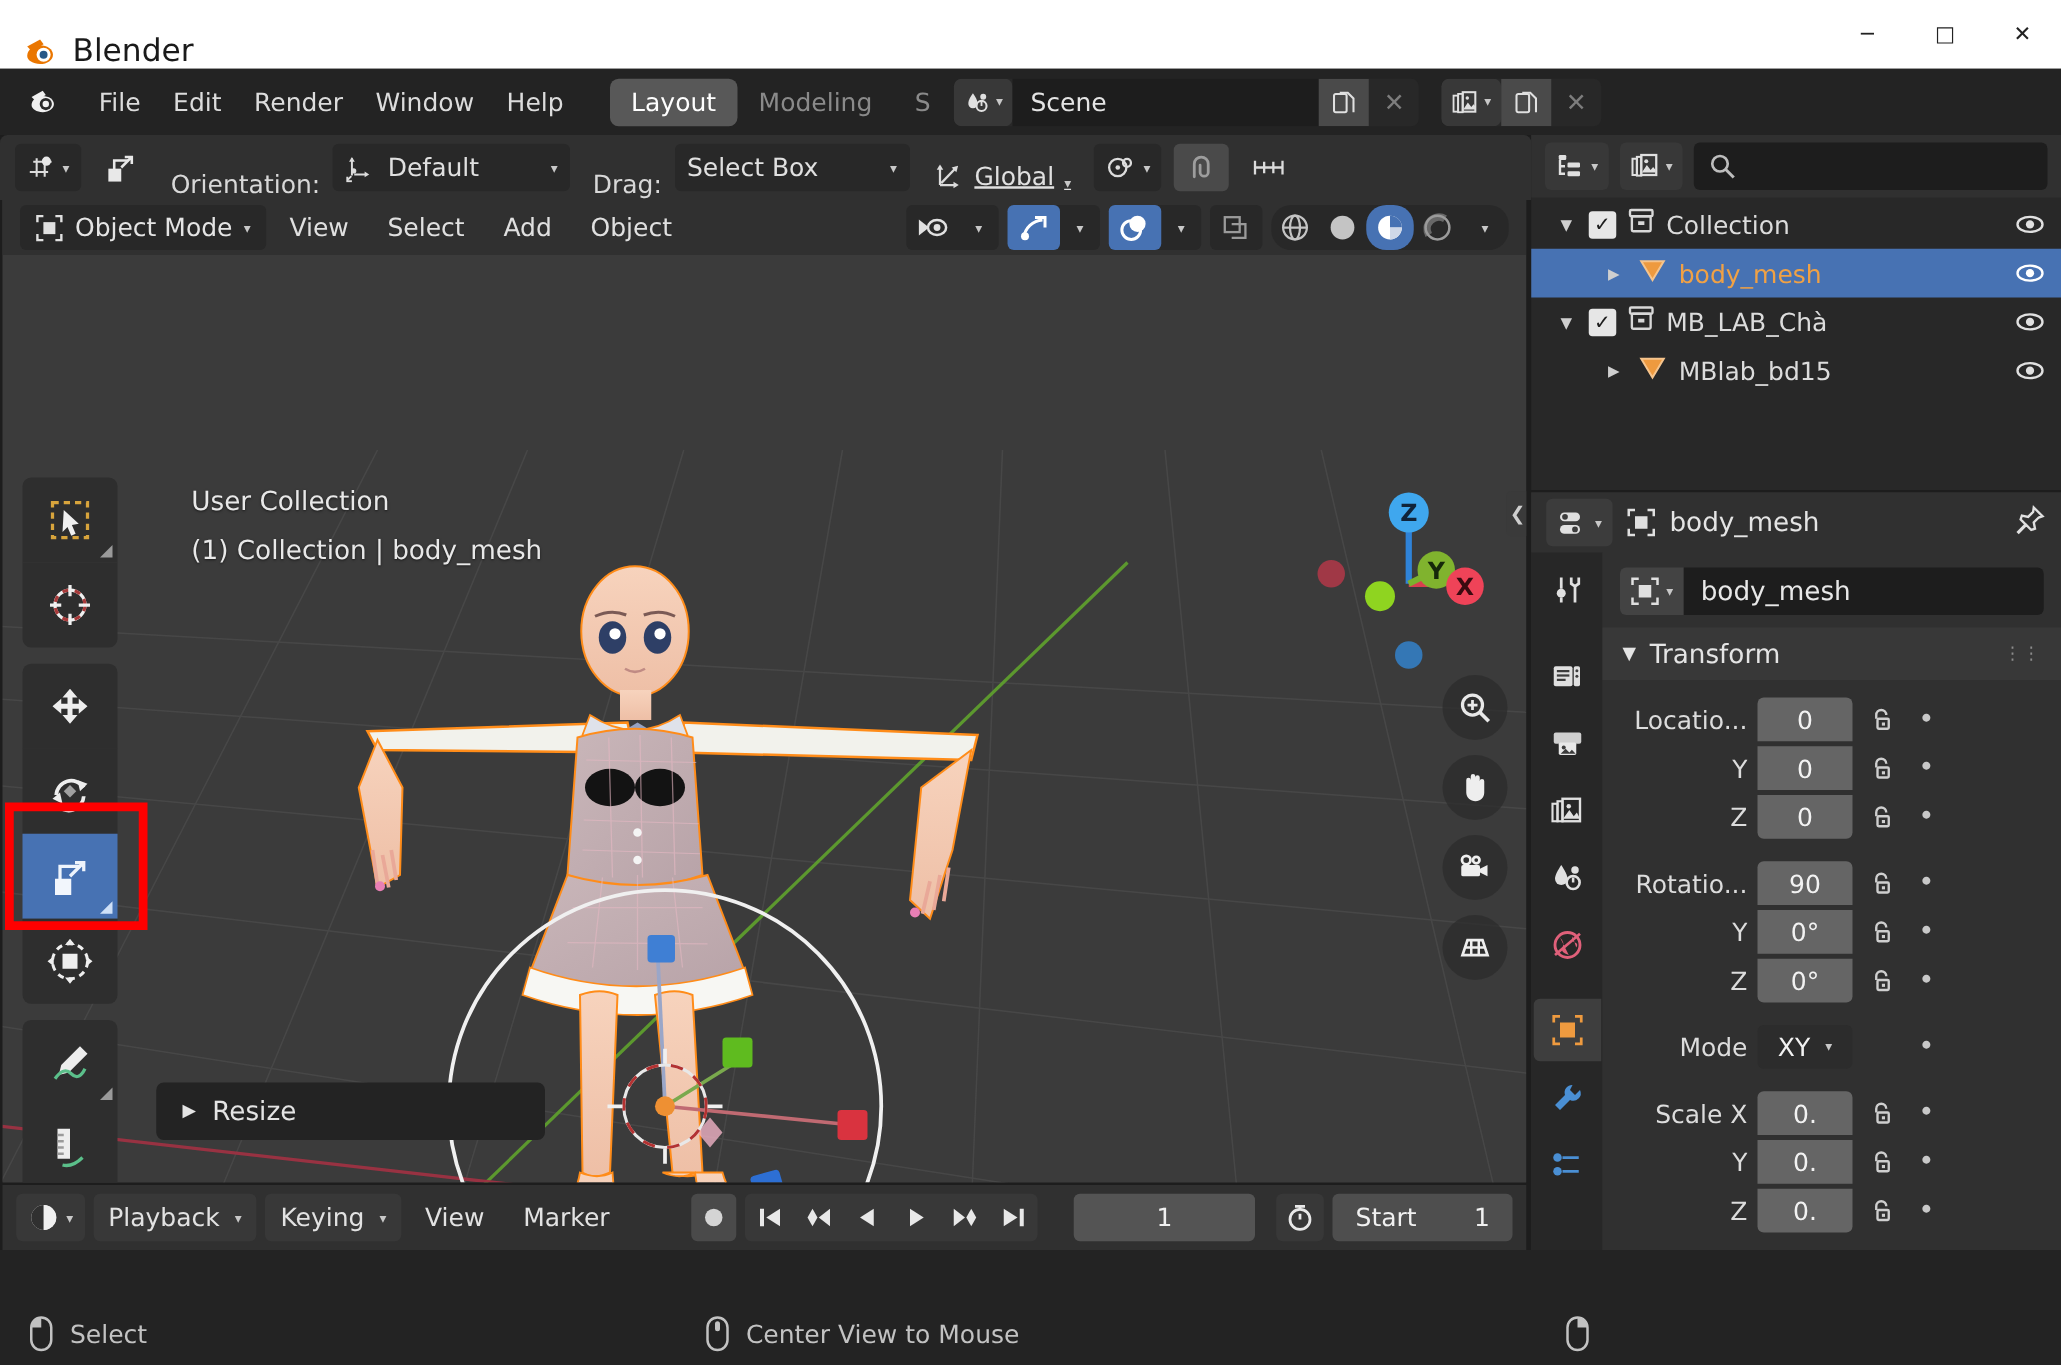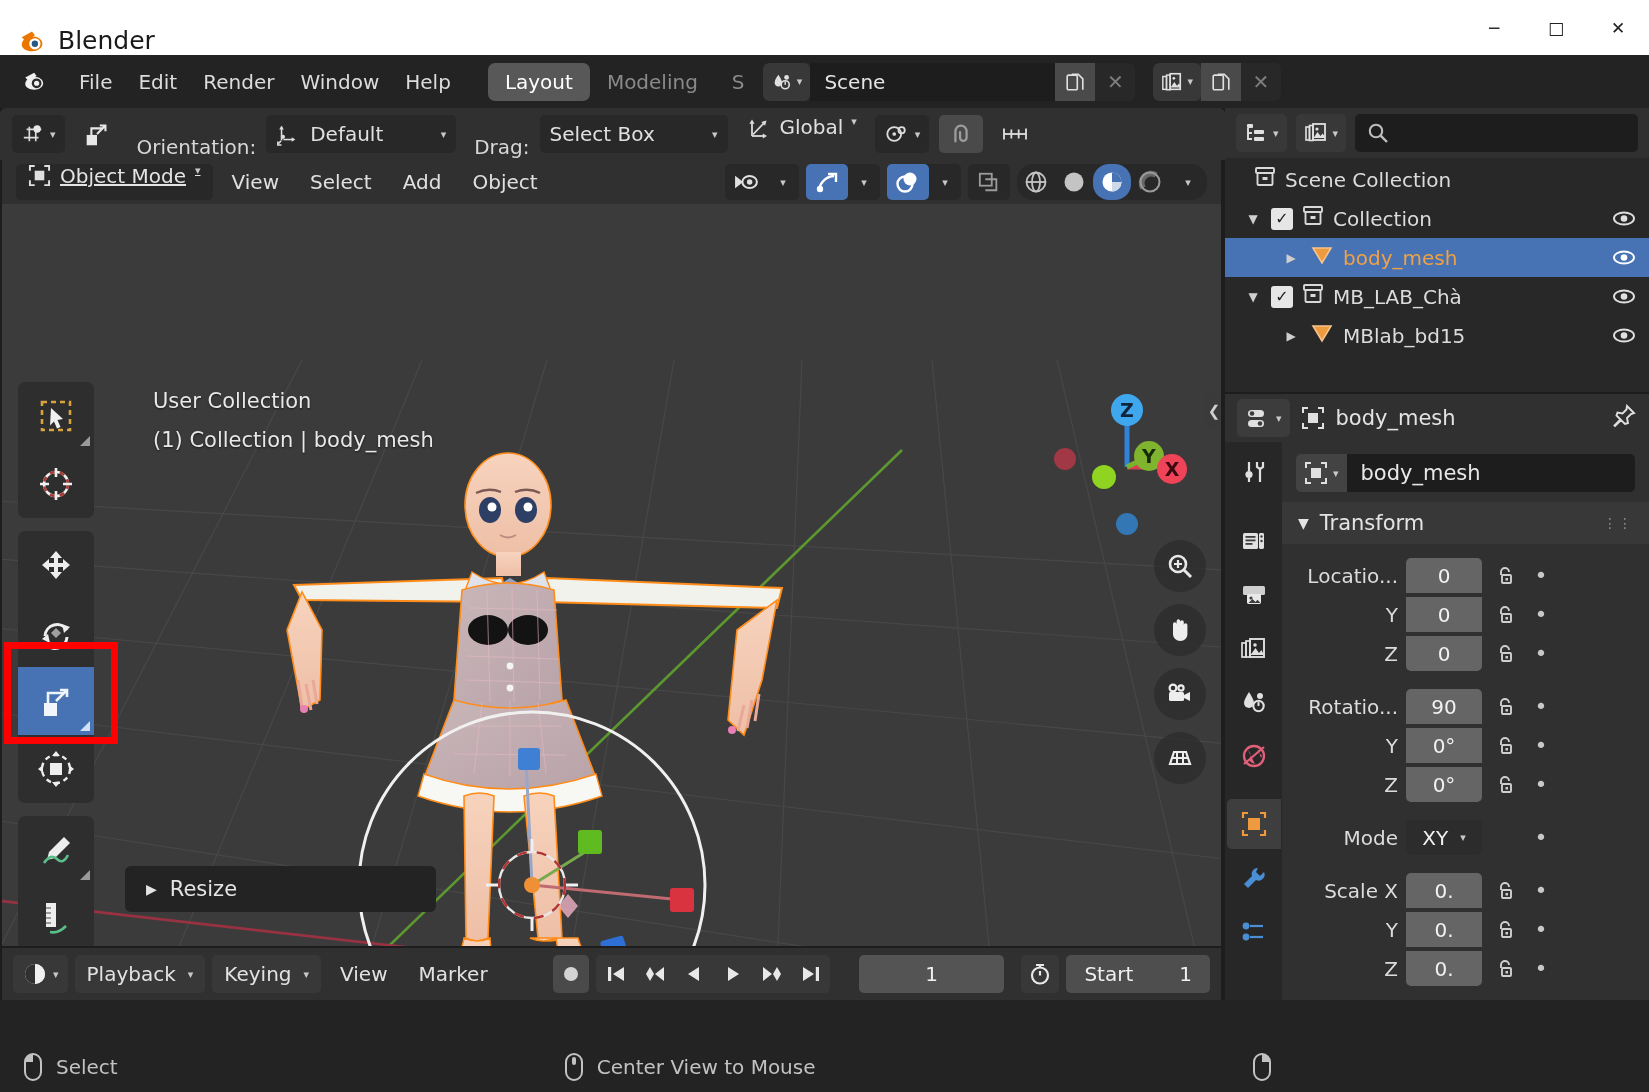--- a/index.html
+++ b/index.html
@@ -75,43 +75,43 @@
     background: #282828; border-radius: 5px; padding: 0 9px;
   }
   .ts-label { color: #d8d8d8; font-size: 20px; padding-left: 8px; margin-top: 25px; }
   .ts-dropdown {
     height: 38px; background: #282828; border-radius: 5px;
     display: flex; align-items: center; padding: 0 10px; gap: 10px;
     color: #e0e0e0; font-size: 20px; min-width: 80px;
   }
   .ts-dropdown .val { flex: 1; }
   .ts-plain {
-    height: 38px; display: flex; align-items: flex-start; gap: 8px;
-    padding: 0 8px; color: #e0e0e0; font-size: 20px;
+    height: 38px; display: flex; align-items: flex-end; gap: 8px;
+    padding: 0 8px; color: #e0e0e0; font-size: 20px; text-decoration: underline;
   }
   .ts-icon-btn {
     width: 44px; height: 38px; display: flex; align-items: center;
     justify-content: center; background: #282828; border-radius: 5px;
   }
   .ts-icon-btn.on { background: #4a4a4a; }
 
   
   .viewport {
     position: absolute; left: 2px; top: 160px; width: 1219px; height: 786px;
     background: #3b3b3b; overflow: hidden;
   }
   .vp-header {
     position: absolute; left: 0; top: 0; width: 100%; height: 44px;
     background: #303030; display: flex; align-items: center; gap: 7px;
     padding: 0 14px; z-index: 20;
   }
   .mode-btn {
-    display: flex; align-items: flex-start; gap: 9px; height: 36px;
+    display: flex; align-items: center; gap: 9px; height: 36px;
     background: #282828; border-radius: 5px; padding: 0 12px;
-    color: #e4e4e4; font-size: 20px; text-decoration: underline;
+    color: #e4e4e4; font-size: 20px;
   }
   .vp-menu {
     color: #e0e0e0; font-size: 20px; padding: 5px 12px; border-radius: 4px;
   }
   .vp-hdr-right { margin-left: auto; display: flex; align-items: center; gap: 7px; }
   .grp { display: flex; align-items: center; background: #282828; border-radius: 5px; }
   .gbtn {
     width: 42px; height: 36px; display: flex; align-items: center;
     justify-content: center; border-radius: 5px;
   }
@@ -921,30 +921,20 @@
       <div class="out-search">
         <svg width="22" height="22" viewBox="0 0 22 22">
           <circle cx="9" cy="9" r="6.2" fill="none" stroke="#bdbdbd" stroke-width="2.1"></circle>
           <path d="M13.6 13.6L20 20" stroke="#bdbdbd" stroke-width="2.4"></path>
         </svg>
       </div>
     </div>
 
     <div class="out-rows">
 
-      <div class="out-row" style="padding-left:28px;">
-        <span>
-          <svg width="24" height="24" viewBox="0 0 24 24">
-            <rect x="3" y="3" width="18" height="5" rx="1" fill="none" stroke="#d8d8d8" stroke-width="1.9"></rect>
-            <rect x="4.5" y="8" width="15" height="12" rx="1" fill="none" stroke="#d8d8d8" stroke-width="1.9"></rect>
-            <rect x="9.5" y="12" width="5" height="3" fill="#d8d8d8"></rect>
-          </svg>
-        </span>
-        <span class="nm">Scene Collection</span>
-      </div>
 
       <div class="out-row" style="padding-left:18px;">
         <span class="disc">▼</span>
         <span class="ckbox">✓</span>
         <span>
           <svg width="24" height="24" viewBox="0 0 24 24">
             <rect x="3" y="3" width="18" height="5" rx="1" fill="none" stroke="#d8d8d8" stroke-width="1.9"></rect>
             <rect x="4.5" y="8" width="15" height="12" rx="1" fill="none" stroke="#d8d8d8" stroke-width="1.9"></rect>
             <rect x="9.5" y="12" width="5" height="3" fill="#d8d8d8"></rect>
           </svg>

